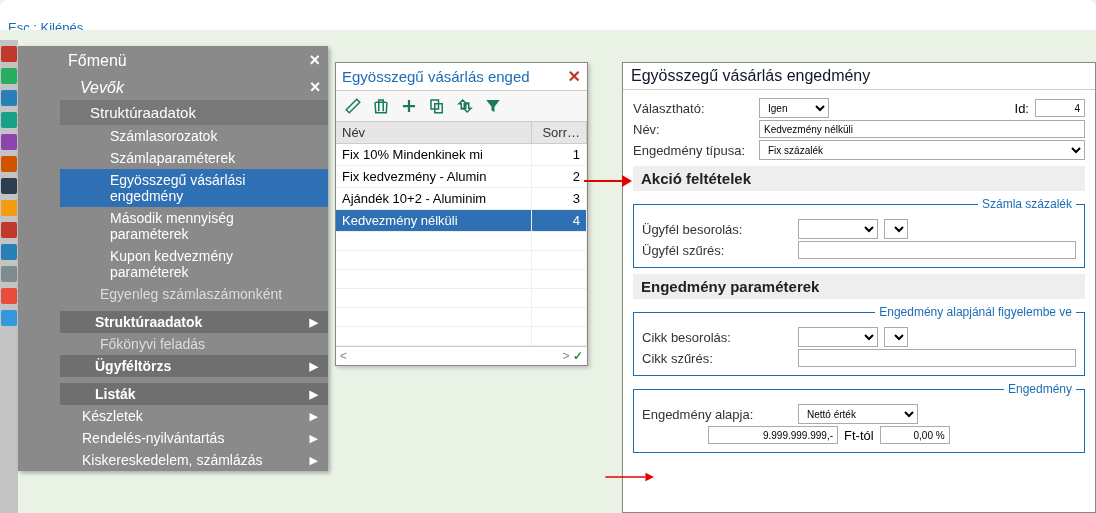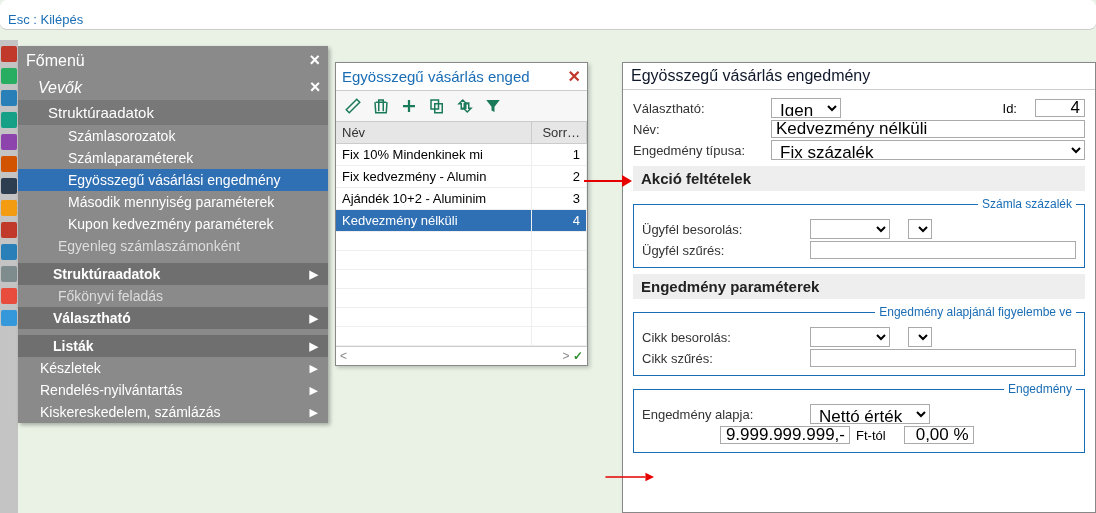--- a/index.html
+++ b/index.html
@@ -1,29 +1,29 @@
 <!DOCTYPE html>
 <html><head>
 <meta charset="utf-8">
 <style>
 * { box-sizing: border-box; margin: 0; padding: 0; font-family: "Segoe UI", Arial, sans-serif; }
 body { width: 1096px; height: 513px; overflow: hidden; background: #e9f2e5; position: relative; }
 
 
-.topbar { background: #fff; height: 30px; border-bottom: 1px solid #ccc; padding: 12px 8px; font-size: 13px; color: #1a6db5; border-radius: 7px; }
+.topbar { background: #fff; height: 30px; border-bottom: 1px solid #ccc; padding: 20px 8px; font-size: 13px; color: #1a6db5; border-radius: 7px; }
 
 
 .bg-area { position: absolute; top: 30px; left: 0; right: 0; bottom: 0; background: #e9f2e5; }
 
 
 .iconstrip { position: absolute; top: 40px; left: 0; width: 18px; bottom: 0; background: #c4c4c4; }
 .iconstrip div { width: 16px; height: 16px; margin: 6px 1px; border-radius: 2px; }
 
 
-.mainmenu { position: absolute; top: 46px; left: 18px; width: 310px; background: #8a8a8a; color: #fff; font-size: 14px; box-shadow: 2px 2px 4px rgba(0,0,0,0.3); }
+.mainmenu { position: absolute; top: 46px; left: 18px; width: 310px; background: #8a8a8a; color: #fff; font-size: 14px; box-shadow: 2px 2px 4px rgba(0,0,0,0.3); padding-left: 42px; }
 .mainmenu .titlebar { background: #8a8a8a; padding: 4px 8px; display: flex; justify-content: space-between; align-items: center; font-size: 16px; }
 .mainmenu .titlebar .close { cursor: pointer; font-size: 18px; font-weight: bold; }
 .mainmenu .subtitle { background: #8a8a8a; padding: 2px 8px 2px 20px; display: flex; justify-content: space-between; align-items: center; font-size: 16px; font-style: italic; }
 .mainmenu .subtitle .close { cursor: pointer; font-size: 18px; font-weight: bold; }
 .mainmenu .hdr { background: #787878; padding: 4px 30px; font-size: 15px; }
 .mainmenu .item { padding: 3px 30px 3px 50px; cursor: pointer; font-size: 14px; }
 .mainmenu .item.selected { background: #2f6fb3; }
 .mainmenu .section { padding: 3px 10px 3px 35px; background: #6f6f6f; font-weight: bold; display: flex; justify-content: space-between; align-items: center; cursor: pointer; }
 .mainmenu .section .arrow { font-size: 11px; }
 .mainmenu .row { padding: 3px 10px 3px 22px; display: flex; justify-content: space-between; align-items: center; cursor: pointer; }
@@ -47,21 +47,21 @@
 .listpanel .gridfoot { display: flex; justify-content: space-between; padding: 2px 4px; border-top: 1px solid #ccc; color: #888; font-size: 12px; }
 .listpanel .gridfoot .ok { color: #2e8b2e; font-weight: bold; }
 
 
 .formpanel { position: absolute; top: 62px; left: 622px; right: 0; bottom: 0; background: #fff; border: 1px solid #888; box-shadow: 2px 2px 4px rgba(0,0,0,0.2); overflow: hidden; }
 .formpanel .fp-title { padding: 4px 8px; color: #0f172a; font-size: 16px; border-bottom: 1px solid #ccc; }
 .formpanel .form { padding: 6px 10px; font-size: 13px; }
 .formrow { display: flex; align-items: center; gap: 6px; margin: 2px 0; }
 .formrow .lbl { width: 120px; color: #333; }
 .formrow .lbl2 { width: 150px; color: #333; }
-.formpanel select, .formpanel input[type=text] { font-size: 17px; border: 1px solid #aaa; padding: 1px 4px; background: #fff; margin-left: 12px; }
+.formpanel select, .formpanel input[type=text] { font-size: 10px; border: 1px solid #aaa; padding: 1px 4px; background: #fff; }
 .formpanel select { height: 20px; }
 .formpanel input[type=text] { height: 18px; }
 .formpanel .sectionhdr { background: #eee; font-weight: bold; font-size: 15px; padding: 4px 8px; margin: 6px 0 4px 0; color: #222; }
 .formpanel fieldset { border: 1px solid #1a6db5; margin: 6px 0; padding: 6px 8px; position: relative; }
 .formpanel fieldset legend { color: #1a6db5; font-size: 12px; padding: 0 4px; text-align: right; }
 .arrow-red { position: absolute; color: #e60000; font-size: 22px; pointer-events: none; }
 .arrow-red svg { width: 50px; height: 20px; }
 </style>
 </head>
 <body>
@@ -108,21 +108,21 @@
   </div>
   <div style="height:6px"></div>
   <div class="section">
     <span>Struktúraadatok</span>
     <span class="arrow">▶</span>
   </div>
   <div class="row rootlabel">
     <span>Főkönyvi feladás</span>
   </div>
   <div class="section">
-    <span>Választható</span>
+    <span>Ügyféltörzs</span>
     <span class="arrow">▶</span>
   </div>
   <div style="height:6px"></div>
   <div class="section">
     <span>Listák</span>
     <span class="arrow">▶</span>
   </div>
   <div class="row">
     <span>Készletek</span>
     <span class="arrow">▶</span>

